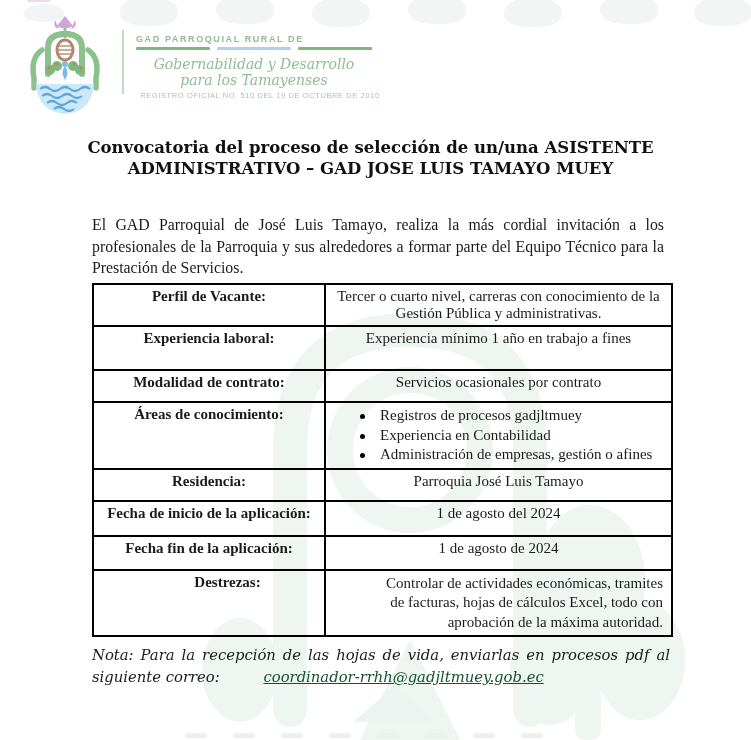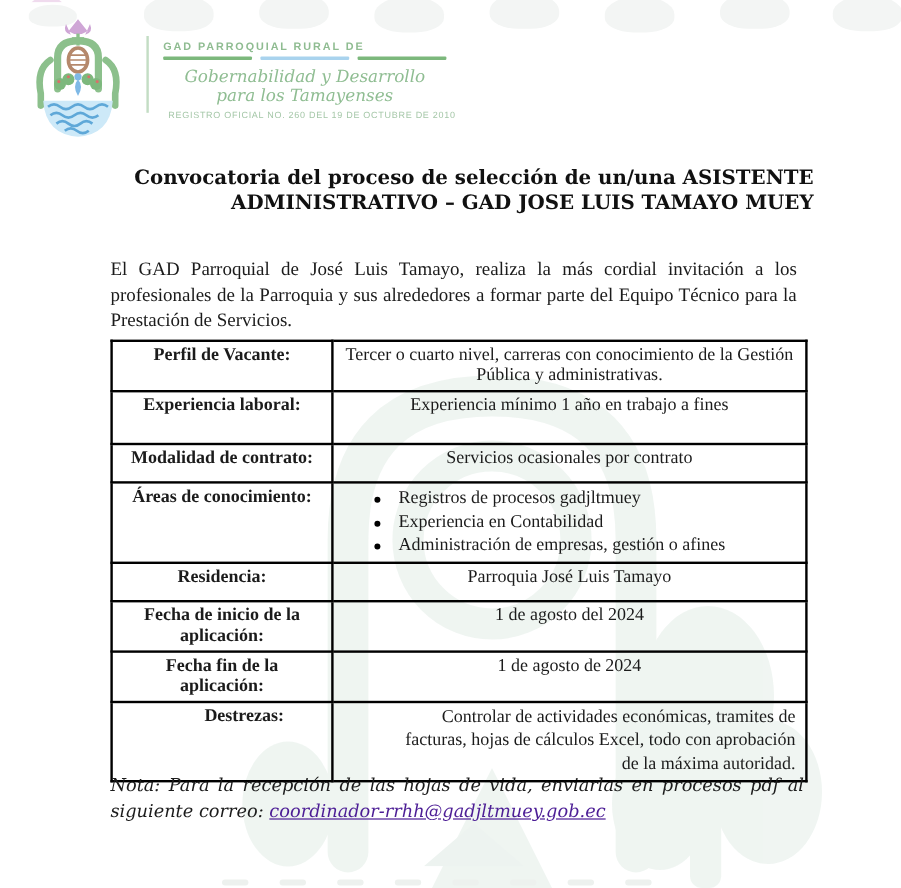--- a/index.html
+++ b/index.html
@@ -68,38 +68,38 @@
     margin-top:6px; font-family:"DejaVu Serif", serif; font-style:italic;
     font-size:14px; color:#8fbd92; text-align:center; width:236px;
   }
   .registro {
     margin-top:3px; font-size:7.5px; letter-spacing:.6px; color:#a5c7a8;
     text-align:center; width:248px;
   }
 
   
   .doc-title {
-    position:absolute; top:138px; left:97px; width:581px;
-    text-align:right;
+    position:absolute; top:138px; left:80px; width:581px;
+    text-align:center;
     font-family:"DejaVu Serif", serif;
     font-weight:bold; font-size:16.5px; line-height:20.5px;
     color:#111;
   }
   .intro {
     position:absolute; top:202px; left:92px; width:572px;
     font-size:15.8px; line-height:21.5px; text-align:justify;margin-top:12px;
   }
 
   table.spec {
     position:absolute; top:283px; left:92px; width:581px;
     border-collapse:collapse; table-layout:fixed;
     font-size:15px;
   }
   table.spec td { border:2px solid #000; vertical-align:top; padding:3px 8px; }
-  td.lbl { width:184px; text-align:center; font-weight:bold; }
+  td.lbl { width:232px; text-align:center; font-weight:bold; }
   td.val { text-align:center; }
   td.val.left { text-align:right; line-height:19.5px; }
   tr:nth-child(1) td { height:40px; }
   tr:nth-child(2) td { height:44px; }
   tr:nth-child(3) td { height:32px; }
   tr:nth-child(4) td { height:58px; }
   tr:nth-child(5) td { height:32px; }
   tr:nth-child(6) td { height:35px; }
   tr:nth-child(7) td { height:34px; }
   tr:nth-child(8) td { height:55px;padding-left:45px; }
@@ -109,21 +109,21 @@
     content:""; position:absolute; left:12px; top:8px;
     width:5px; height:5px; border-radius:50%; background:#000;
   }
 
   .note {
     position:absolute; top:644px; left:92px; width:578px;
     font-family:"DejaVu Serif", serif; font-style:italic;
     font-size:14.8px; line-height:22px; text-align:justify;
   }
   .note a {
-    color:#4c1d95; text-decoration:underline; 
+    color:#14532d; text-decoration:underline; margin-left:39px;
   }
 </style>
 </head>
 <body>
 
 <div class="top-pattern">
   <div class="pink-sliver"></div>
   <div class="blob" style="left:120px; top:4px;"></div>
   <div class="blob" style="left:216px; top:2px;"></div>
   <div class="blob" style="left:312px; top:5px;"></div>
@@ -194,21 +194,21 @@
   <div class="sep"></div>
 
   <div class="logo-text">
     <div class="org-small">GAD PARROQUIAL RURAL DE</div>
     <div class="underline-bars">
       <div class="bar g"></div>
         <div class="bar b"></div>
         <div class="bar g"></div>
     </div>
     <div class="tagline">Gobernabilidad y Desarrollo para los Tamayenses</div>
-    <div class="registro">REGISTRO OFICIAL NO. 260 DEL 19 DE OCTUBRE DE 2010</div>
+    <div class="registro">REGISTRO OFICIAL NO. 510 DEL 19 DE OCTUBRE DE 2010</div>
   </div>
 </div>
 
 <h1 class="doc-title">Convocatoria del proceso de selección de un/una ASISTENTE ADMINISTRATIVO – GAD JOSE LUIS TAMAYO MUEY</h1>
 
 <p class="intro">El GAD Parroquial de José Luis Tamayo, realiza la más cordial invitación a los profesionales de la Parroquia y sus alrededores a formar parte del Equipo Técnico para la Prestación de Servicios.</p>
 
 <table class="spec">
   <tbody>
     <tr>

